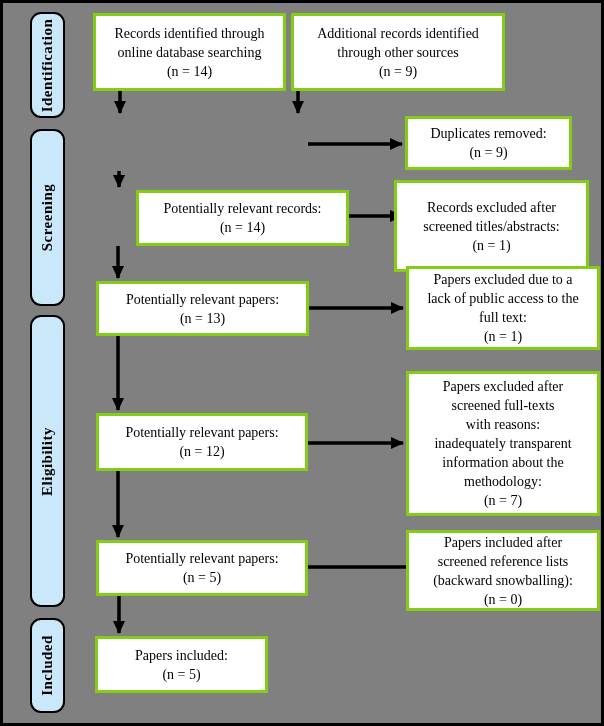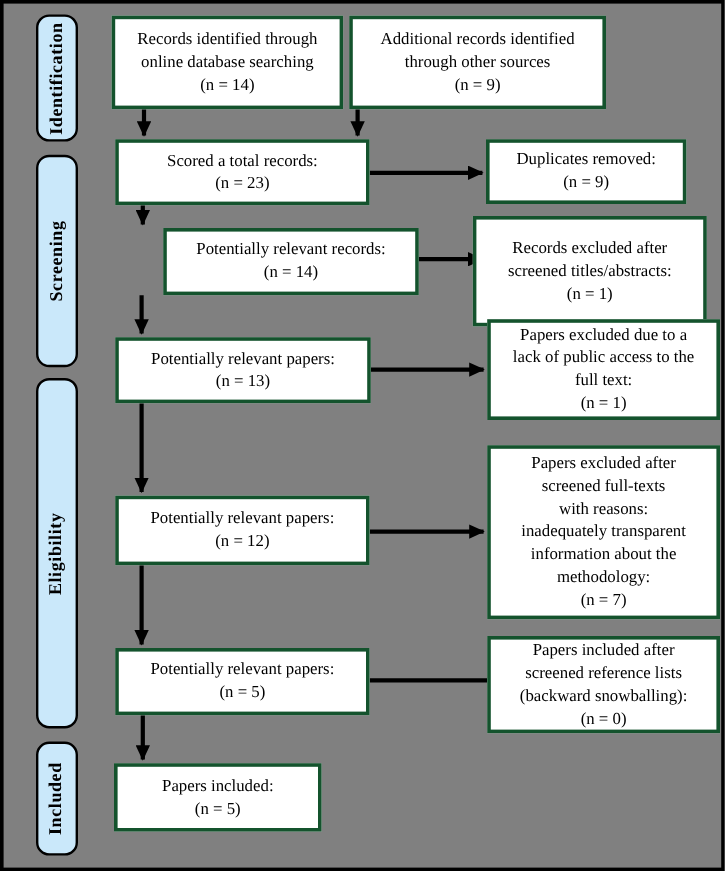--- a/index.html
+++ b/index.html
@@ -10,21 +10,21 @@
     background:#808080;
     border:3px solid #000;
     overflow:hidden;
     font-family:"Liberation Serif","DejaVu Serif",serif;
     color:#000;
   }
   .flow-box{
     position:absolute;
     box-sizing:border-box;
     background:#ffffff;
-    border:3px solid #14532d;
+    border:3px solid #84cc16;
     display:flex;
     align-items:center;
     justify-content:center;
     text-align:center;
     white-space:pre-line;
     font-size:14px;
     line-height:19px;
     padding:2px 4px;
   }
   .stage{
@@ -86,22 +86,20 @@
   <div class="stage" style="left:27px;top:615px;width:35px;height:95px;">
     <span class="stage-label">Included</span>
   </div>
 
   <div class="flow-box" style="left:90px;top:10px;width:193px;height:78px;">Records identified through
 online database searching
 (n = 14)</div>
   <div class="flow-box" style="left:288px;top:10px;width:214px;height:78px;">Additional records identified
 through other sources
 (n = 9)</div>
-  <div class="flow-box" style="left:93px;top:113px;width:212px;height:55px;">Scored a total records:
-(n = 23)</div>
   <div class="flow-box" style="left:93px;top:187px;width:213px;height:56px;margin-left:40px;">Potentially relevant records:
 (n = 14)</div>
   <div class="flow-box" style="left:93px;top:278px;width:213px;height:55px;">Potentially relevant papers:
 (n = 13)</div>
   <div class="flow-box" style="left:93px;top:410px;width:212px;height:58px;">Potentially relevant papers:
 (n = 12)</div>
   <div class="flow-box" style="left:93px;top:537px;width:212px;height:56px;">Potentially relevant papers:
 (n = 5)</div>
   <div class="flow-box" style="left:92px;top:633px;width:173px;height:57px;">Papers included:
 (n = 5)</div>

